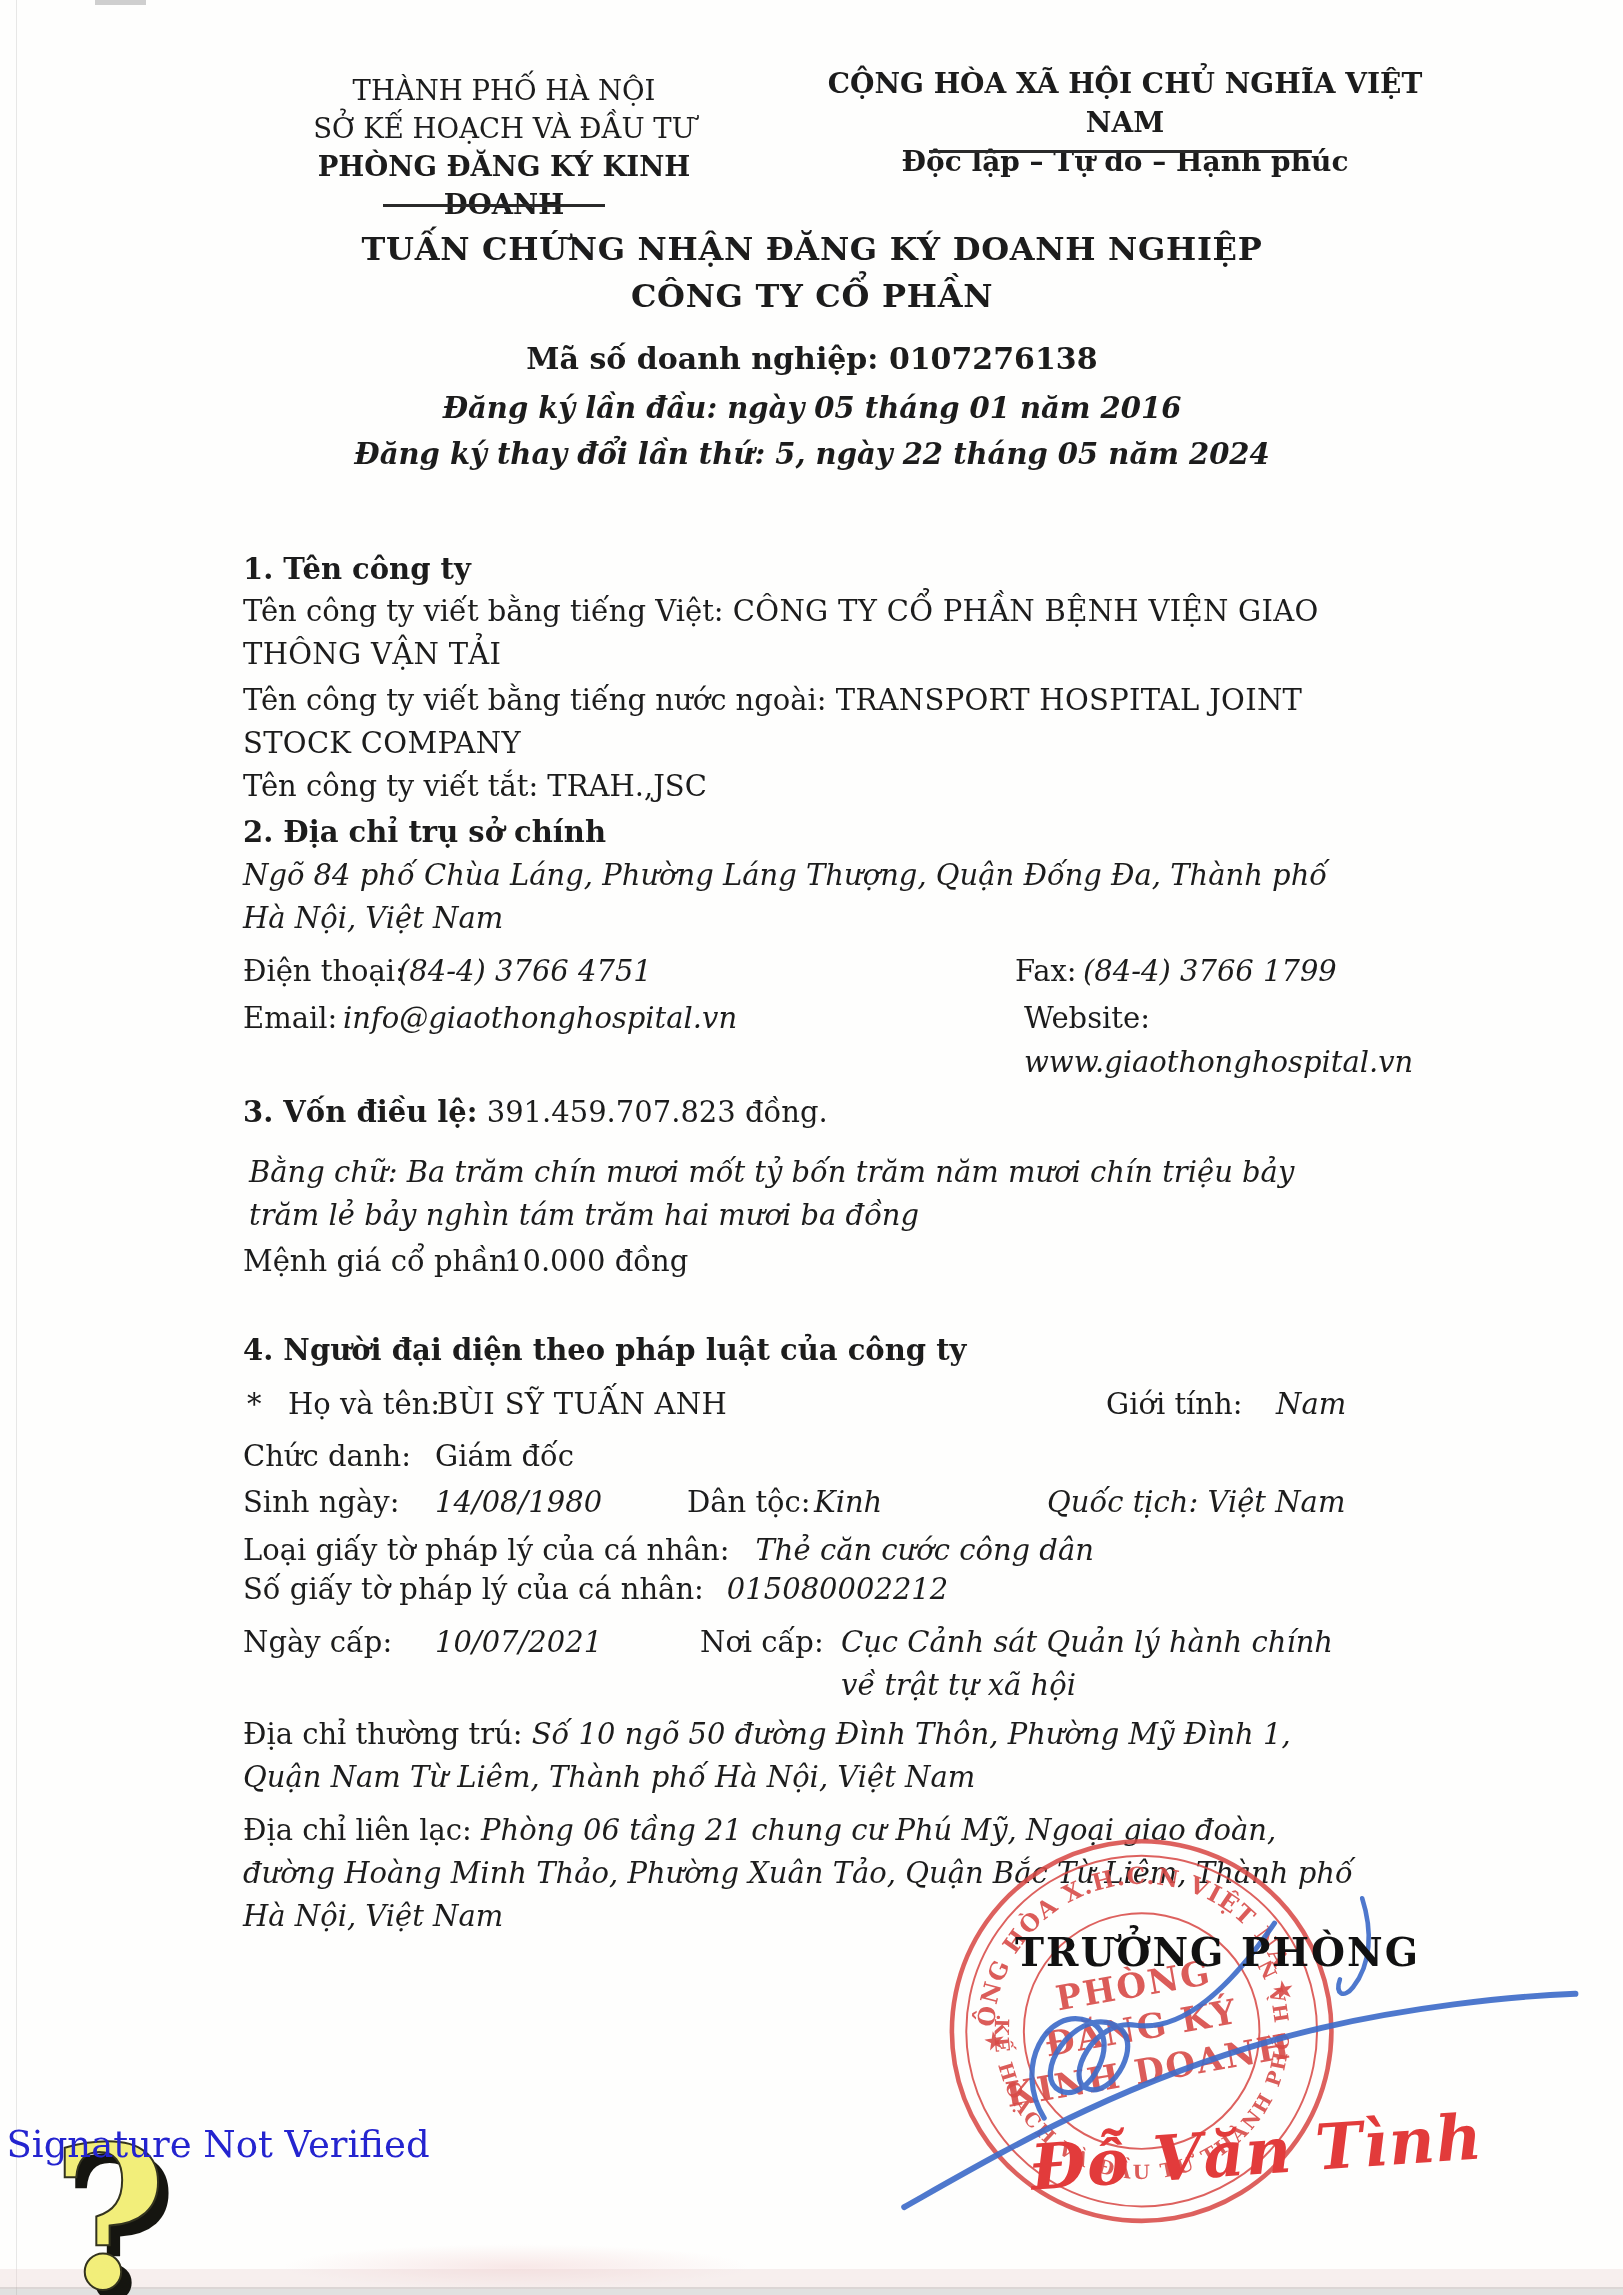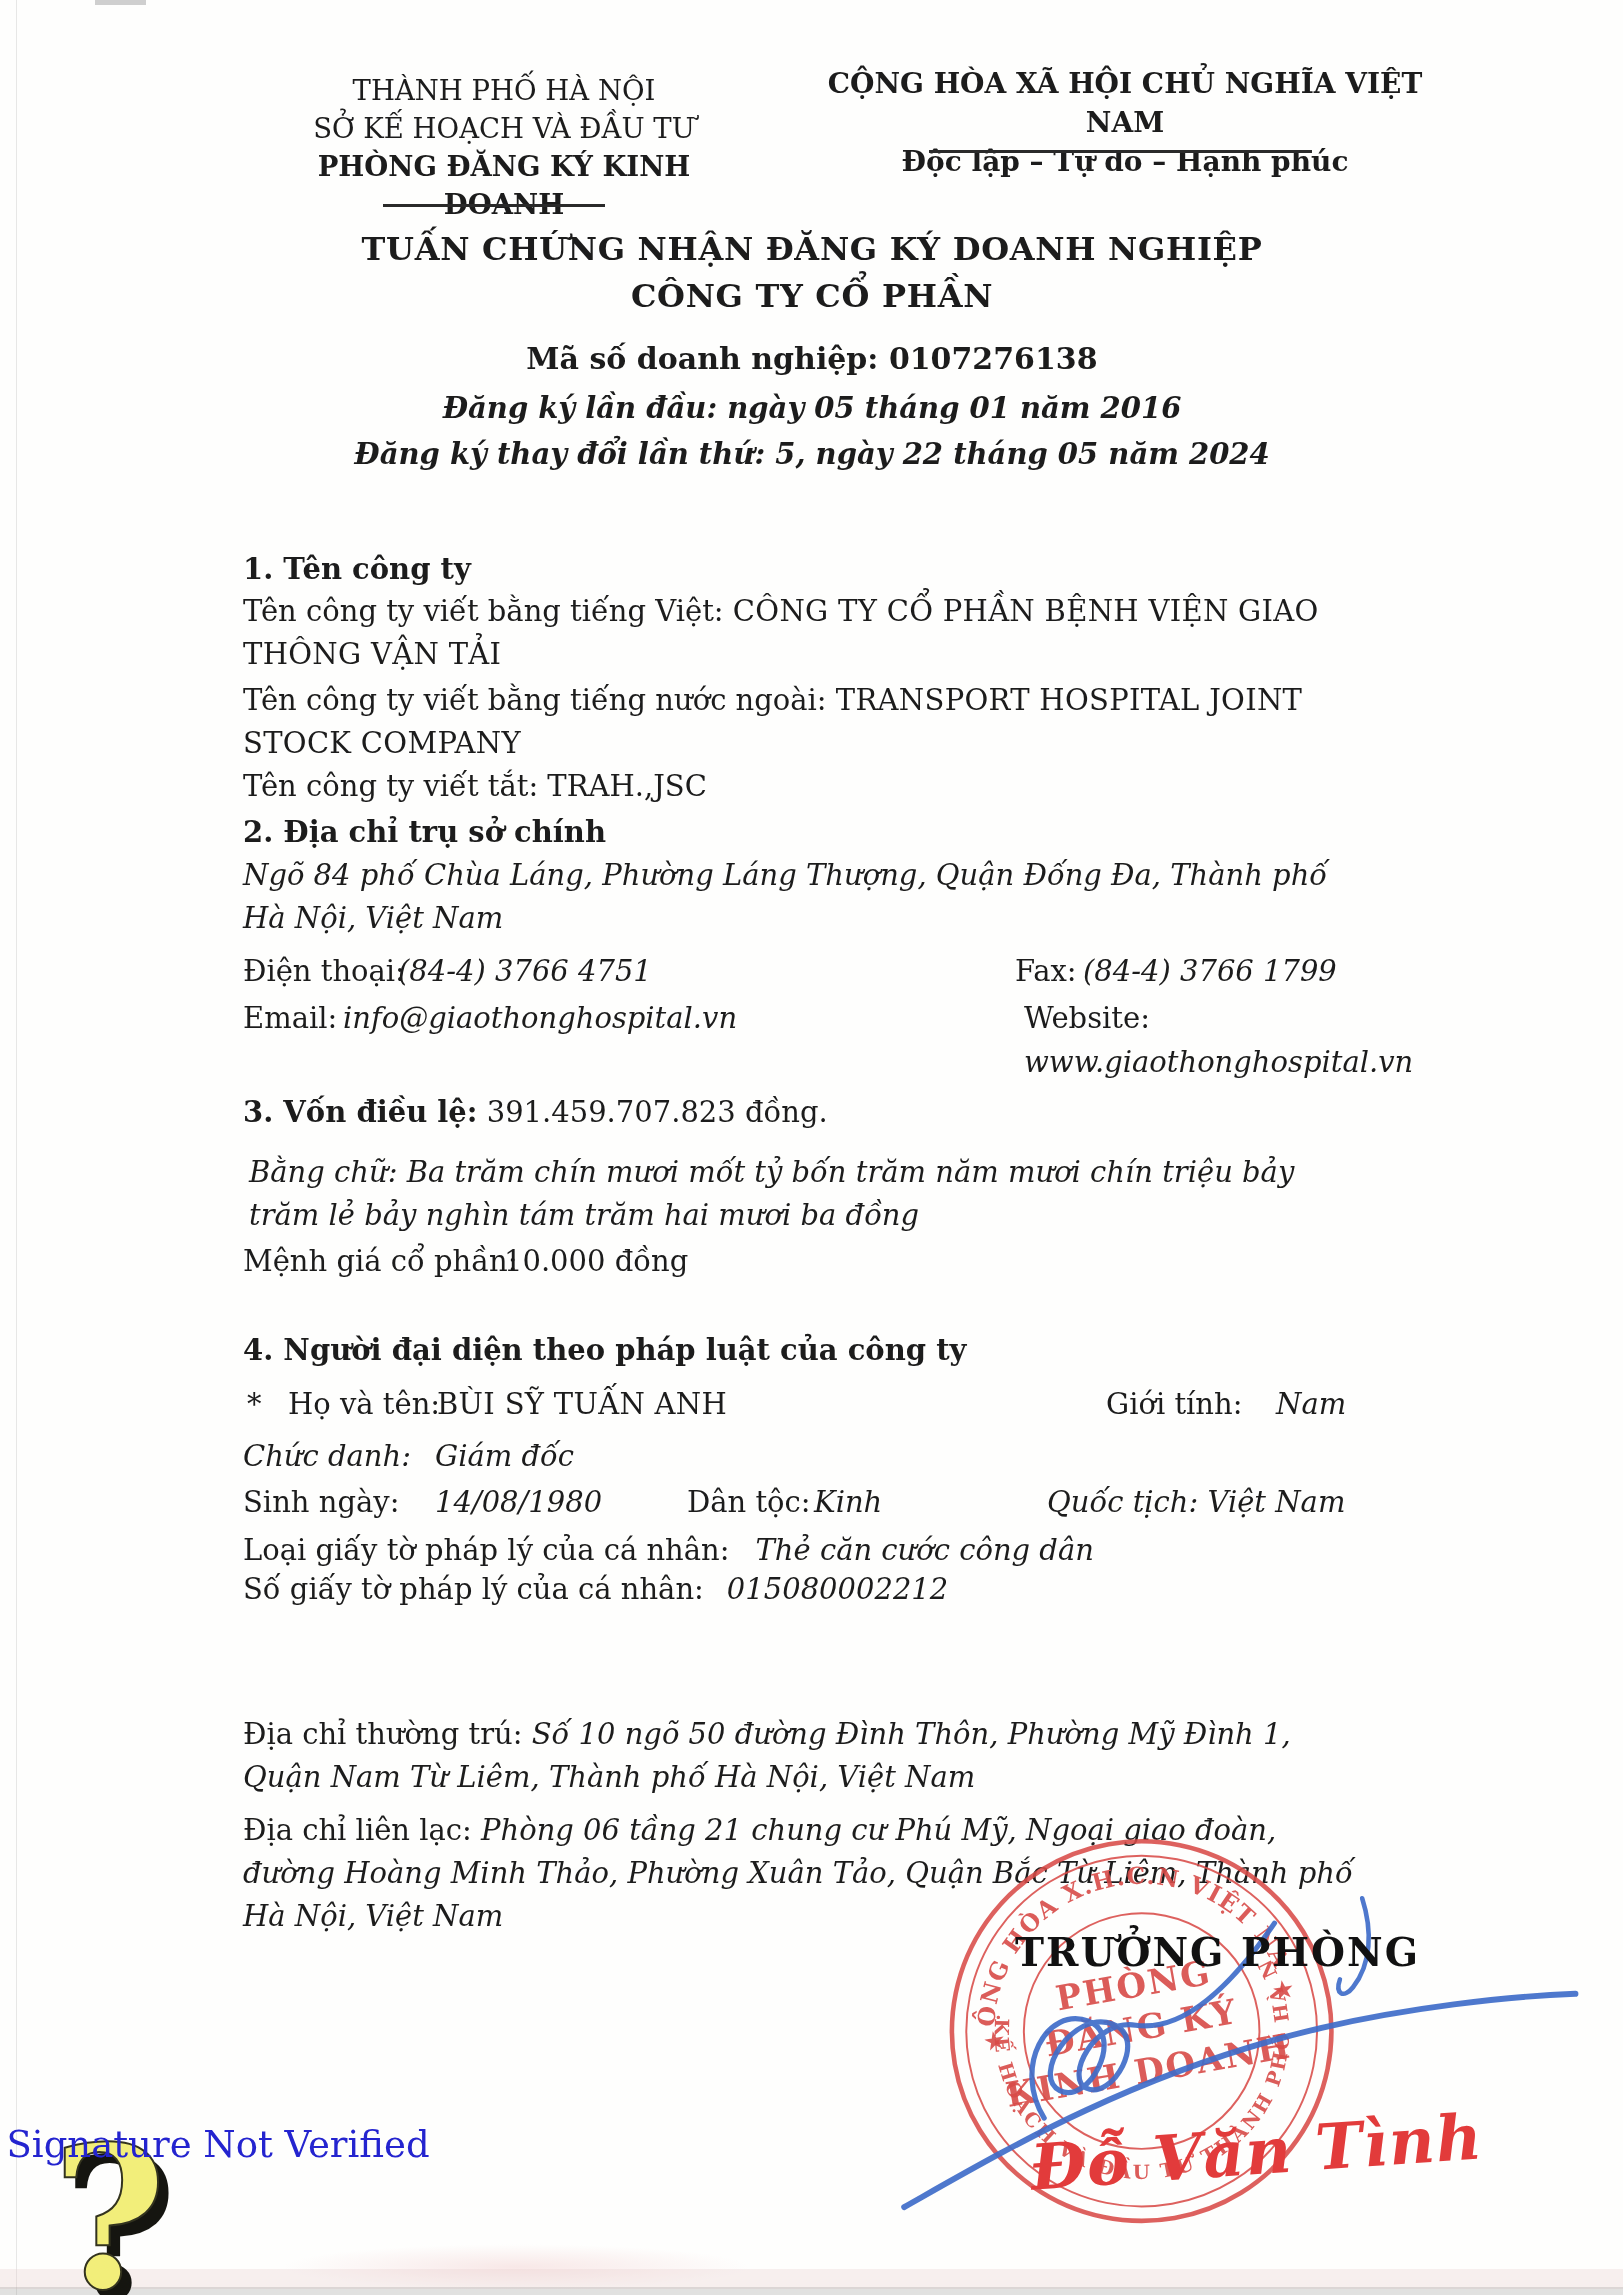--- a/index.html
+++ b/index.html
@@ -119,36 +119,42 @@
   </div>
 
   <div class="abs h-sec" style="left:243px;top:1329px;">4. Người đại diện theo pháp luật của công ty</div>
   <div class="abs" style="left:0;top:1383px;width:1624px;height:46px;">
     <span class="abs" style="left:247px;">*</span>
     <span class="abs" style="left:288px;">Họ và tên:</span>
     <span class="abs caps" style="left:437px;">BÙI SỸ TUẤN ANH</span>
     <span class="abs" style="left:1106px;">Giới tính:</span>
     <span class="abs i" style="left:1276px;">Nam</span>
   </div>
-  <div class="abs" style="left:0;top:1435px;width:1292px;height:46px;font-style:italic;">
+  <div class="abs" style="left:0;top:1435px;width:1292px;height:46px;">
     <span class="abs" style="left:243px;">Chức danh:</span>
     <span class="abs" style="left:435px;">Giám đốc</span>
   </div>
   <div class="abs" style="left:0;top:1481px;width:1624px;height:46px;">
     <span class="abs" style="left:243px;">Sinh ngày:</span>
     <span class="abs i" style="left:435px;">14/08/1980</span>
     <span class="abs" style="left:687px;">Dân tộc:</span>
     <span class="abs i" style="left:814px;">Kinh</span>
     <span class="abs i" style="left:1047px;"><span>Quốc tịch:</span> <span>Việt Nam</span></span>
   </div>
   <div class="abs" style="left:243px;top:1529px;width:1164px;">
     <span style="margin-right:26px;">Loại giấy tờ pháp lý của cá nhân:</span><span class="i">Thẻ căn cước công dân</span>
   </div>
   <div class="abs" style="left:243px;top:1568px;width:1164px;">
     <span style="margin-right:23px;">Số giấy tờ pháp lý của cá nhân:</span><span class="i">015080002212</span>
+  </div>
+  <div class="abs" style="left:0;top:1621px;width:1624px;height:92px;">
+    <span class="abs" style="left:243px;">Ngày cấp:</span>
+    <span class="abs i" style="left:435px;">10/07/2021</span>
+    <span class="abs" style="left:700px;">Nơi cấp:</span>
+    <span class="abs i" style="left:841px;width:523px;display:inline-block;">Cục Cảnh sát Quản lý hành chính về trật tự xã hội</span>
   </div>
   <div class="abs" style="left:243px;top:1713px;width:1132px;">
     <span class="lblspan">Địa chỉ thường trú:</span><span class="i">Số 10 ngõ 50 đường Đình Thôn, Phường Mỹ Đình 1, Quận Nam Từ Liêm, Thành phố Hà Nội, Việt Nam</span>
   </div>
   <div class="abs" style="left:243px;top:1809px;width:1132px;">
     <span class="lblspan">Địa chỉ liên lạc:</span><span class="i">Phòng 06 tầng 21 chung cư Phú Mỹ, Ngoại giao đoàn, đường Hoàng Minh Thảo, Phường Xuân Tảo, Quận Bắc Từ Liêm, Thành phố Hà Nội, Việt Nam</span>
   </div>
 
   <svg class="abs" style="left:870px;top:1825px;font-size:44px" width="754" height="458" viewBox="1330 2790 1152 700">
     <defs>

